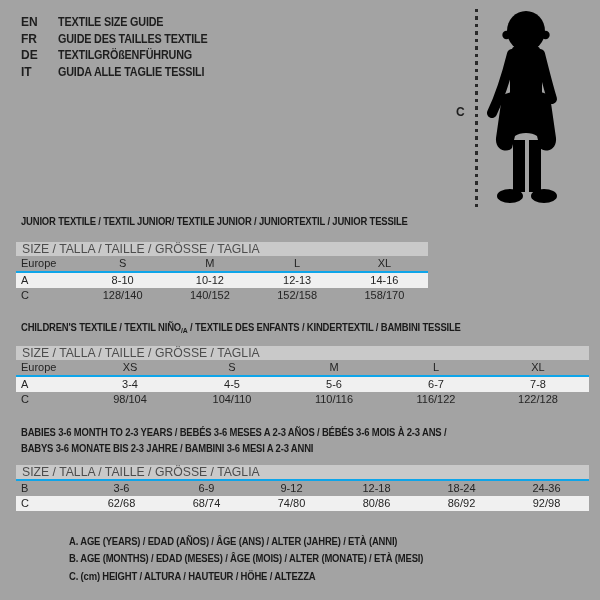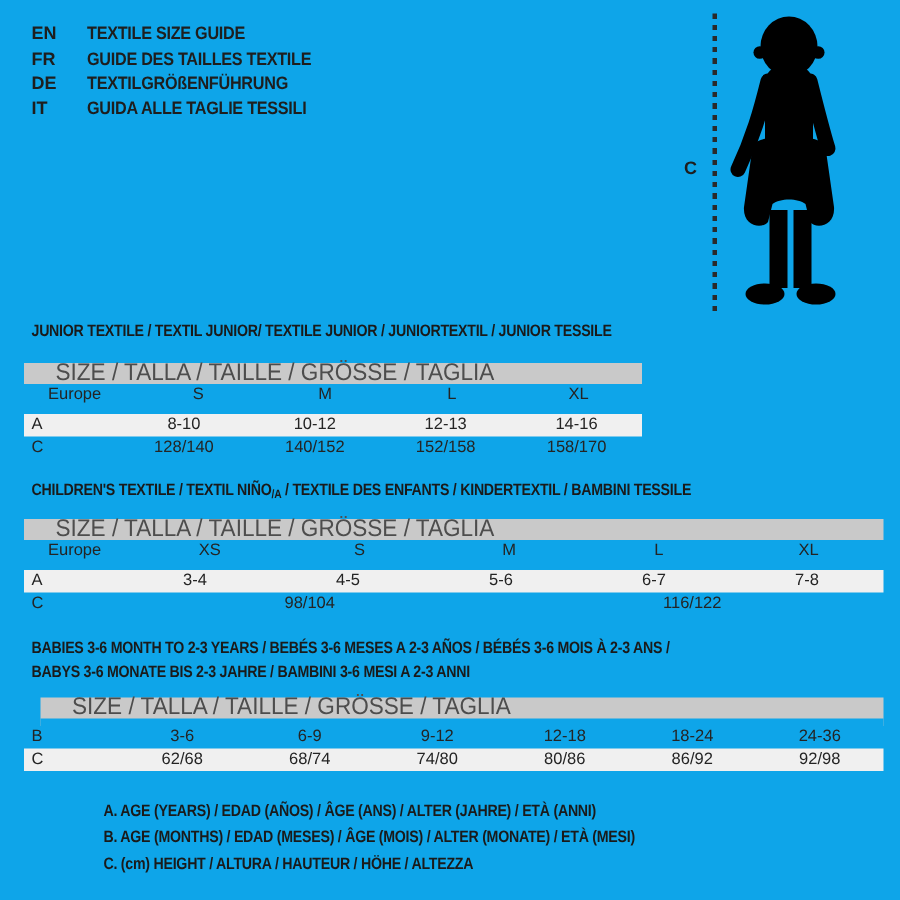--- a/index.html
+++ b/index.html
@@ -1,17 +1,17 @@
 <!DOCTYPE html>
 <html><head>
 <meta charset="utf-8">
 <style>
   html,body{margin:0;padding:0;background:#ffffff;}
   .canvas{
-    position:relative;width:600px;height:600px;background:#0ea5e9;overflow:hidden;
+    position:relative;width:600px;height:600px;background:#a3a3a3;overflow:hidden;
     font-family:"Liberation Sans","DejaVu Sans",sans-serif;color:#1e1e1e;
   }
   
   .langs{position:absolute;left:21px;top:14px;}
   .lang-row{display:flex;height:16.7px;line-height:16.7px;font-weight:700;font-size:12px;}
   .lang-row .code{width:37px;flex:none;}
   .lang-row .lbl{white-space:nowrap;transform:scaleX(0.9);transform-origin:0 50%;letter-spacing:-0.2px;}
   
   .dashline{
     position:absolute;left:475px;top:9px;width:3px;height:199px;
@@ -21,25 +21,25 @@
   .baby{position:absolute;left:486px;top:10px;}
   
   .sec-title{
     position:absolute;left:21px;font-weight:700;font-size:11px;letter-spacing:-0.2px;
     white-space:nowrap;transform:scaleX(0.86);transform-origin:0 0;line-height:15px;color:#1a1a1a;
   }
   .sub{font-size:8px;position:relative;top:2px;}
   
   .sg-table{position:absolute;left:16px;}
   .sizebar{
-    background:#c9c9c9;color:#4d4d4d;height:14px;line-height:14px;font-size:16px;
-    padding-left:21px;white-space:nowrap;
+    background:#c9c9c9;color:#4d4d4d;height:14px;line-height:14px;font-size:13px;
+    padding-left:6px;white-space:nowrap;
   }
   .sizebar span{display:inline-block;transform:scaleX(0.94);transform-origin:0 50%;}
-  .rule-bottom{border-bottom:5px solid #0ea5e9;margin-left:11px;}
+  .rule-bottom{border-bottom:2px solid #0ea5e9;}
   .row{display:flex;height:15px;line-height:15px;font-size:11px;color:#242424;}
   .row .lc{width:58px;flex:none;padding-left:5px;text-align:left;}
   .row .c{flex:1;text-align:center;}
   .shaded{background:#f0f0f0;}
   
   .legend{position:absolute;left:21px;top:533px;margin-left:48px;}
   .legend-line{
     height:17.3px;line-height:17.3px;font-weight:700;font-size:11px;letter-spacing:-0.2px;
     white-space:nowrap;transform:scaleX(0.86);transform-origin:0 50%;color:#1a1a1a;
   }
@@ -133,21 +133,24 @@
       <span class="lc">A</span>
       <span class="c">3-4</span>
       <span class="c">4-5</span>
       <span class="c">5-6</span>
       <span class="c">6-7</span>
       <span class="c">7-8</span>
     </div>
     <div class="row">
       <span class="lc">C</span>
       <span class="c">98/104</span>
+      <span class="c">104/110</span>
+      <span class="c">110/116</span>
       <span class="c">116/122</span>
+      <span class="c">122/128</span>
     </div>
   </div>
 
   <div class="sec-title" style="top:425px">BABIES 3-6 MONTH TO 2-3 YEARS / BEBÉS 3-6 MESES A 2-3 AÑOS / BÉBÉS 3-6 MOIS À 2-3 ANS /</div>
   <div class="sec-title" style="top:441px">BABYS 3-6 MONATE BIS 2-3 JAHRE / BAMBINI 3-6 MESI A 2-3 ANNI</div>
   <div class="sg-table" style="top:465px;width:573px">
     <div class="sizebar rule-bottom">
       <span>SIZE / TALLA / TAILLE / GRÖSSE / TAGLIA</span>
     </div>
     <div class="row">

